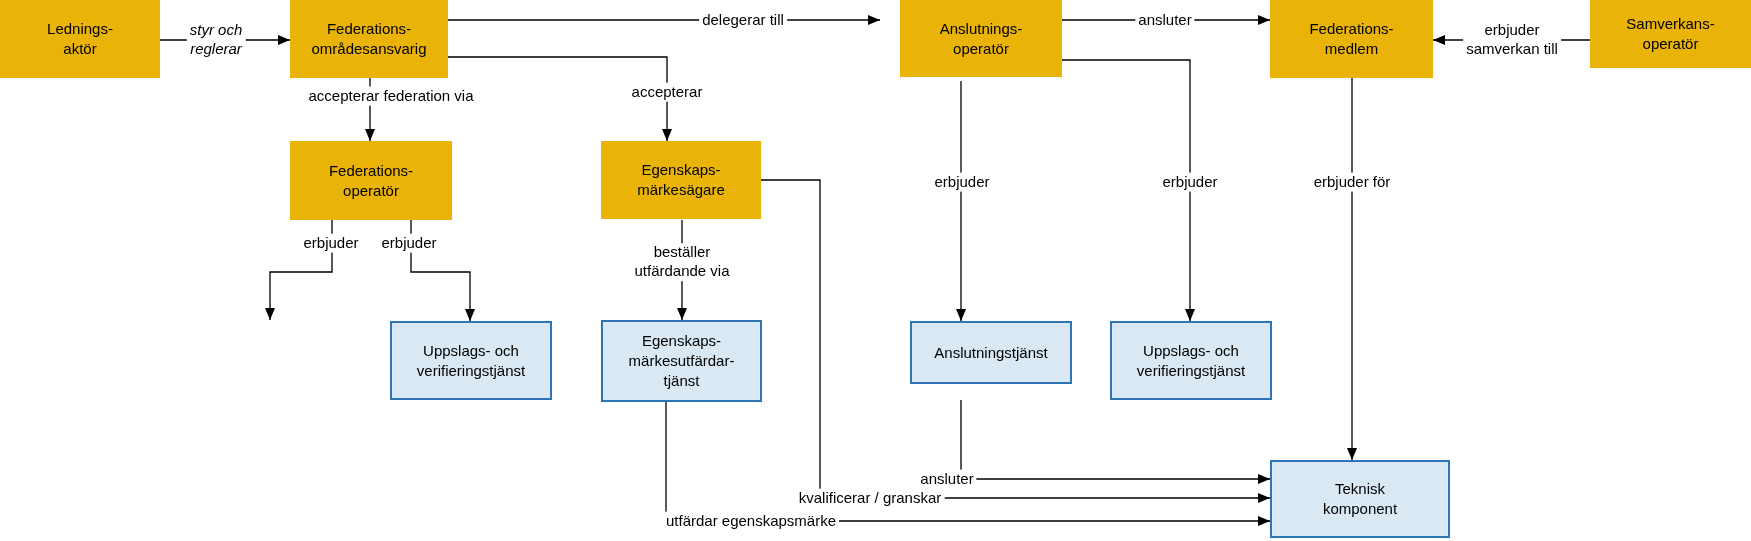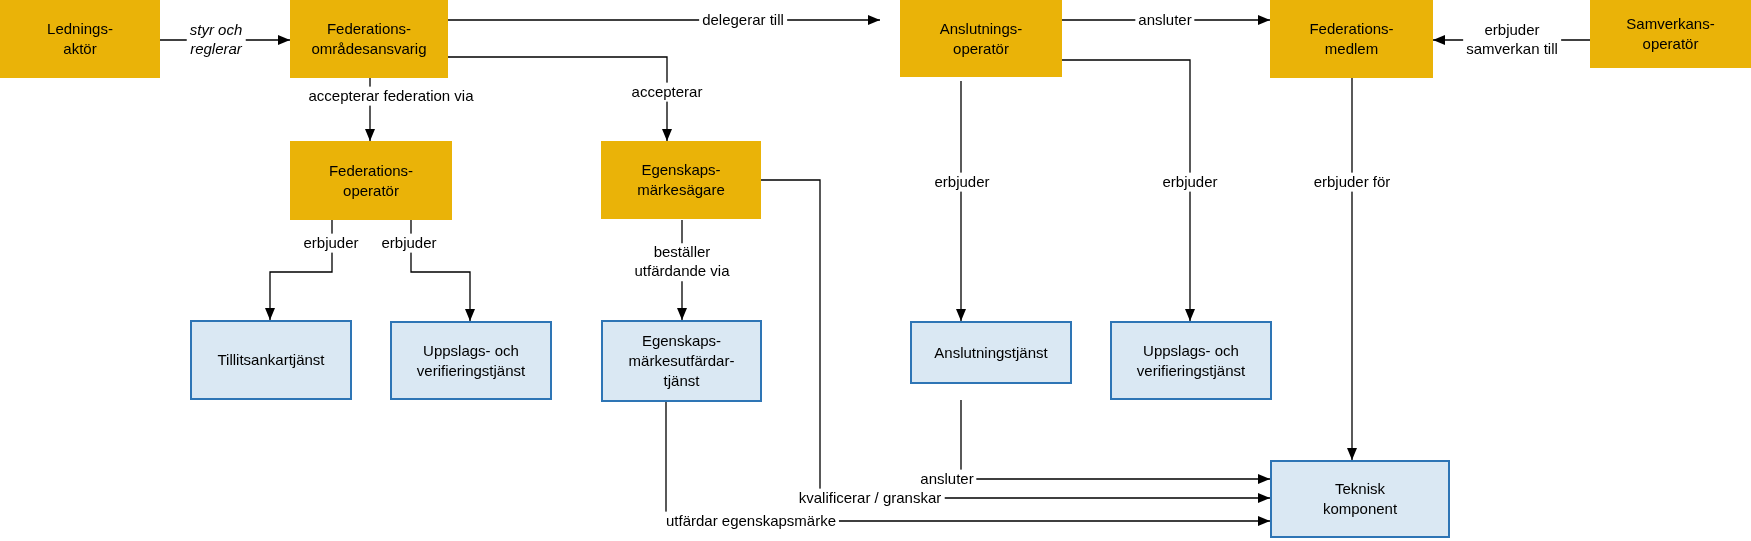--- a/index.html
+++ b/index.html
@@ -104,21 +104,20 @@
 operatör</div>
   <div class="node actor" style="left:1270px; top:0px; width:163px; height:78px;">Federations-
 medlem</div>
   <div class="node actor" style="left:1590px; top:0px; width:161px; height:68px;">Samverkans-
 operatör</div>
   <div class="node actor" style="left:290px; top:141px; width:162px; height:79px;">Federations-
 operatör</div>
   <div class="node actor" style="left:601px; top:141px; width:160px; height:78px;">Egenskaps-
 märkesägare</div>
 
-  <div class="node service" style="left:190px; top:320px; width:162px; height:80px;">Tillitsankartjänst</div>
   <div class="node service" style="left:390px; top:321px; width:162px; height:79px;">Uppslags- och
 verifieringstjänst</div>
   <div class="node service" style="left:601px; top:320px; width:161px; height:82px;">Egenskaps-
 märkesutfärdar-
 tjänst</div>
   <div class="node service" style="left:910px; top:321px; width:162px; height:63px;">Anslutningstjänst</div>
   <div class="node service" style="left:1110px; top:321px; width:162px; height:79px;">Uppslags- och
 verifieringstjänst</div>
   <div class="node service" style="left:1270px; top:460px; width:180px; height:78px;">Teknisk
 komponent</div>

